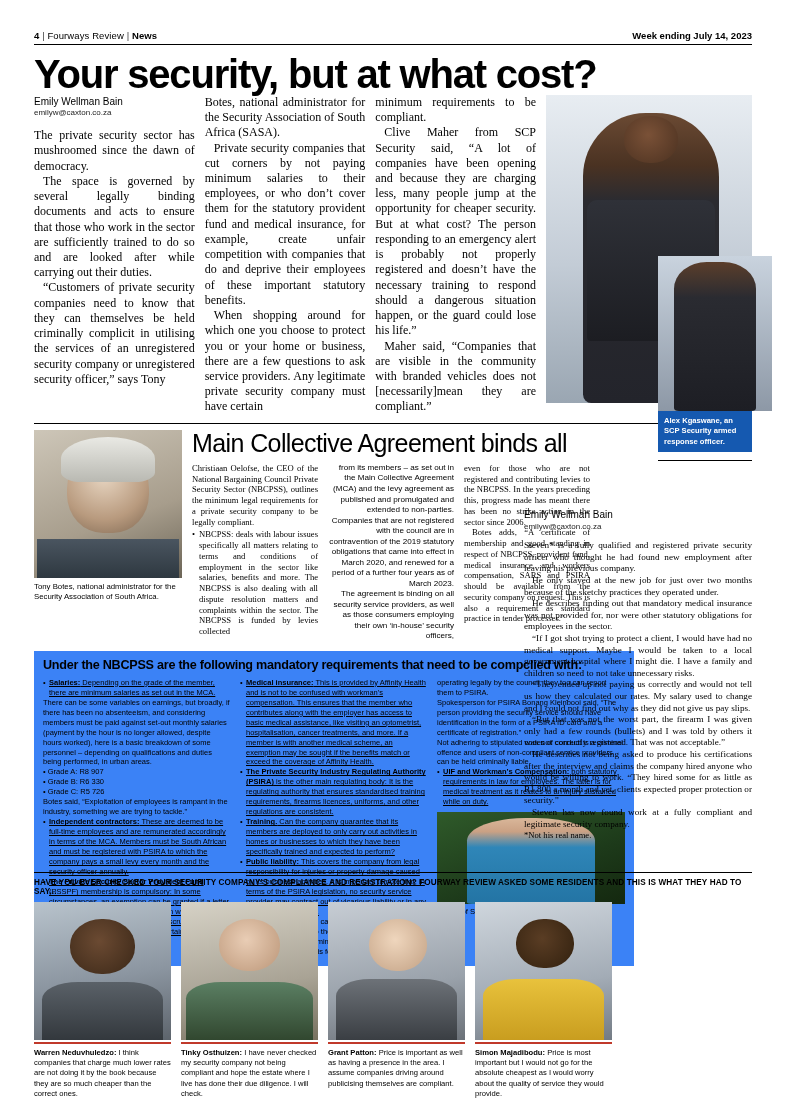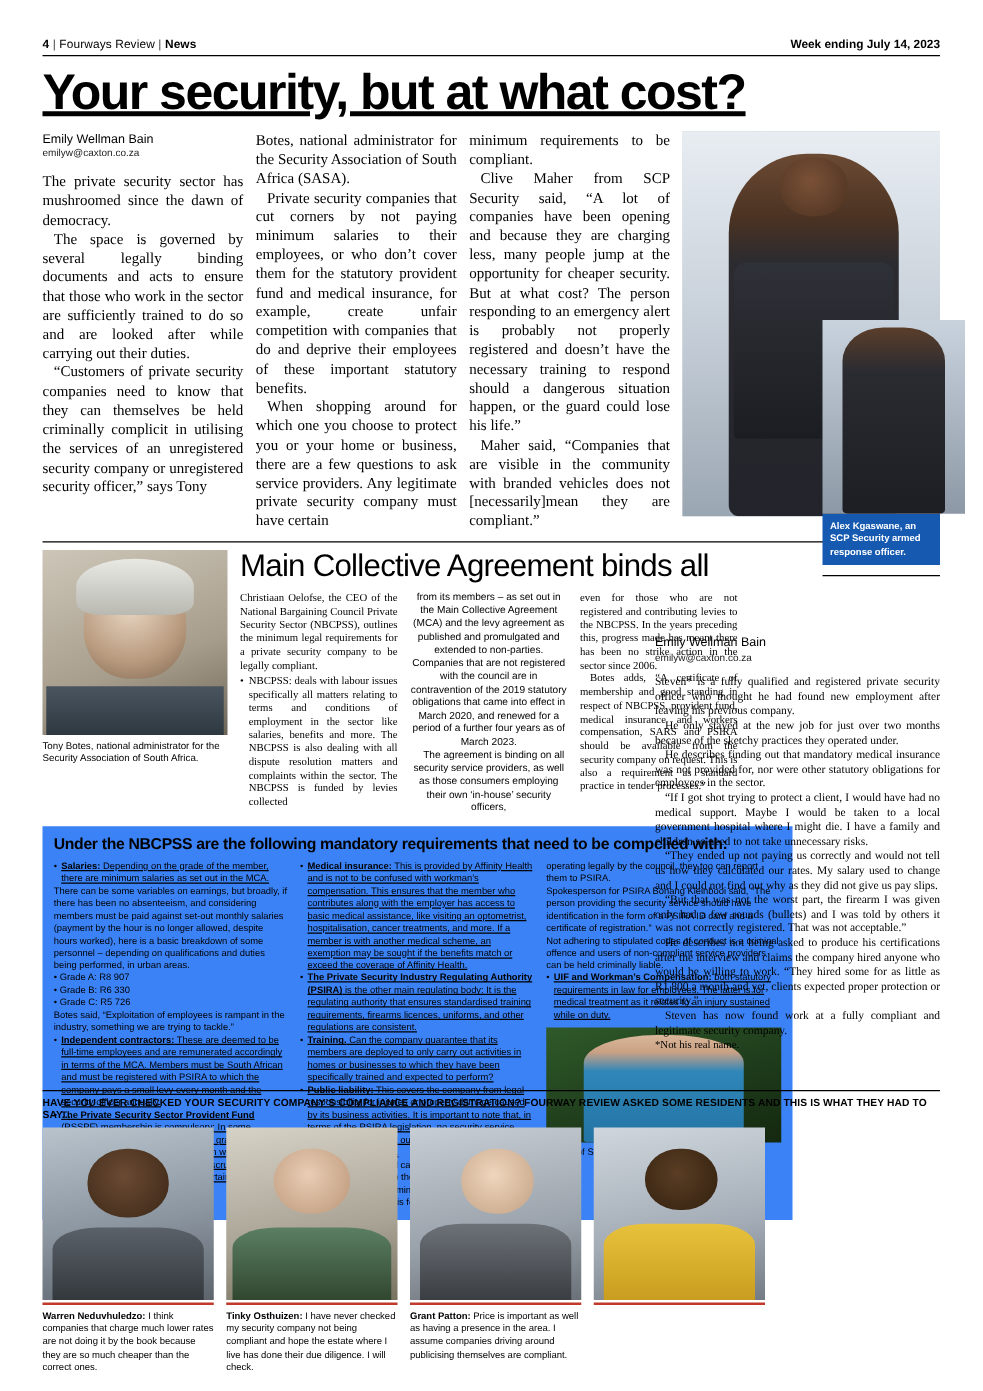--- a/index.html
+++ b/index.html
@@ -22,21 +22,21 @@
   .mast-left .pg { font-weight: bold; }
   .mast-left .sep { color: #444; }
   .mast-left .sec { font-weight: bold; }
   .mast-right { font-family: "Liberation Sans", sans-serif; font-size: 9.5px; font-weight: bold; }
 
   
   .headline {
     font-family: "Liberation Sans", sans-serif;
     font-weight: bold; font-size: 40px; line-height: 1.02;
     letter-spacing: -1.2px;
-    margin-top: 9px; margin-bottom: 10px; text-decoration: underline;
+    margin-top: 9px; 
   }
 
   
   .top-story { display: flex; gap: 10px; }
   .top-cols { display: flex; gap: 10px; width: 502px; }
   .tcol { width: 161px; }
   .byline { font-family: "Liberation Sans", sans-serif; font-size: 9px; line-height: 1.35; margin-bottom: 9px; }
   .byline .nm { font-size: 10px; }
   .byline .em { font-size: 8px; color: #222; }
   .body-txt { font-size: 12px; line-height: 1.27; text-align: justify; }
@@ -91,21 +91,21 @@
   .cap { font-family:"Liberation Sans", sans-serif; font-size:7.8px; line-height:1.35; margin-top:4px; }
 
   .mca-right { flex: 1; }
   .mca-title {
     font-family:"Liberation Sans", sans-serif;
     font-size: 25px; letter-spacing: -0.6px; line-height: 1.05;
     margin-bottom: 7px;
   }
   .mca-cols { display: flex; gap: 10px; }
   .mca-col { width: 126px; font-size: 8.6px; line-height: 1.25; text-align: justify; }
-  .mca-col.sans { font-family:"Liberation Sans", sans-serif; font-size: 8.1px; line-height:1.3; text-align:center; }
+  .mca-col.sans { font-family:"Liberation Sans", sans-serif; font-size: 8.1px; line-height:1.3; text-align:right; }
   .mca-col p { text-indent: 8px; }
   .mca-col p.first { text-indent: 0; }
   .mca-col ul { list-style: none; margin-top: 2px; }
   .mca-col li { padding-left: 7px; position: relative; }
   .mca-col li:before { content:"•"; position:absolute; left:0; }
 
   
   .rail { position:absolute; right:34px; top:256px; width:94px; }
   .rail-img {
     width: 114px; height: 155px; position: relative; overflow: hidden;
@@ -391,17 +391,18 @@
           </div>
         <div class="vox-underline"></div>
         <div class="vox-txt"><b>Grant Patton:</b><span> Price is important as well as having a presence in the area. I assume companies driving around publicising themselves are compliant.</span></div>
       </div>
       <div class="vox-item">
         <div class="vox-img v5">
             <div class="f"></div>
             <div class="t"></div>
           </div>
         <div class="vox-underline"></div>
+        <div class="vox-txt"><b>Simon Majadibodu:</b><span> Price is most important but I would not go for the absolute cheapest as I would worry about the quality of service they would provide.</span></div>
       </div>
     </div>
   </div>
 
 </div>
 
 </body></html>

